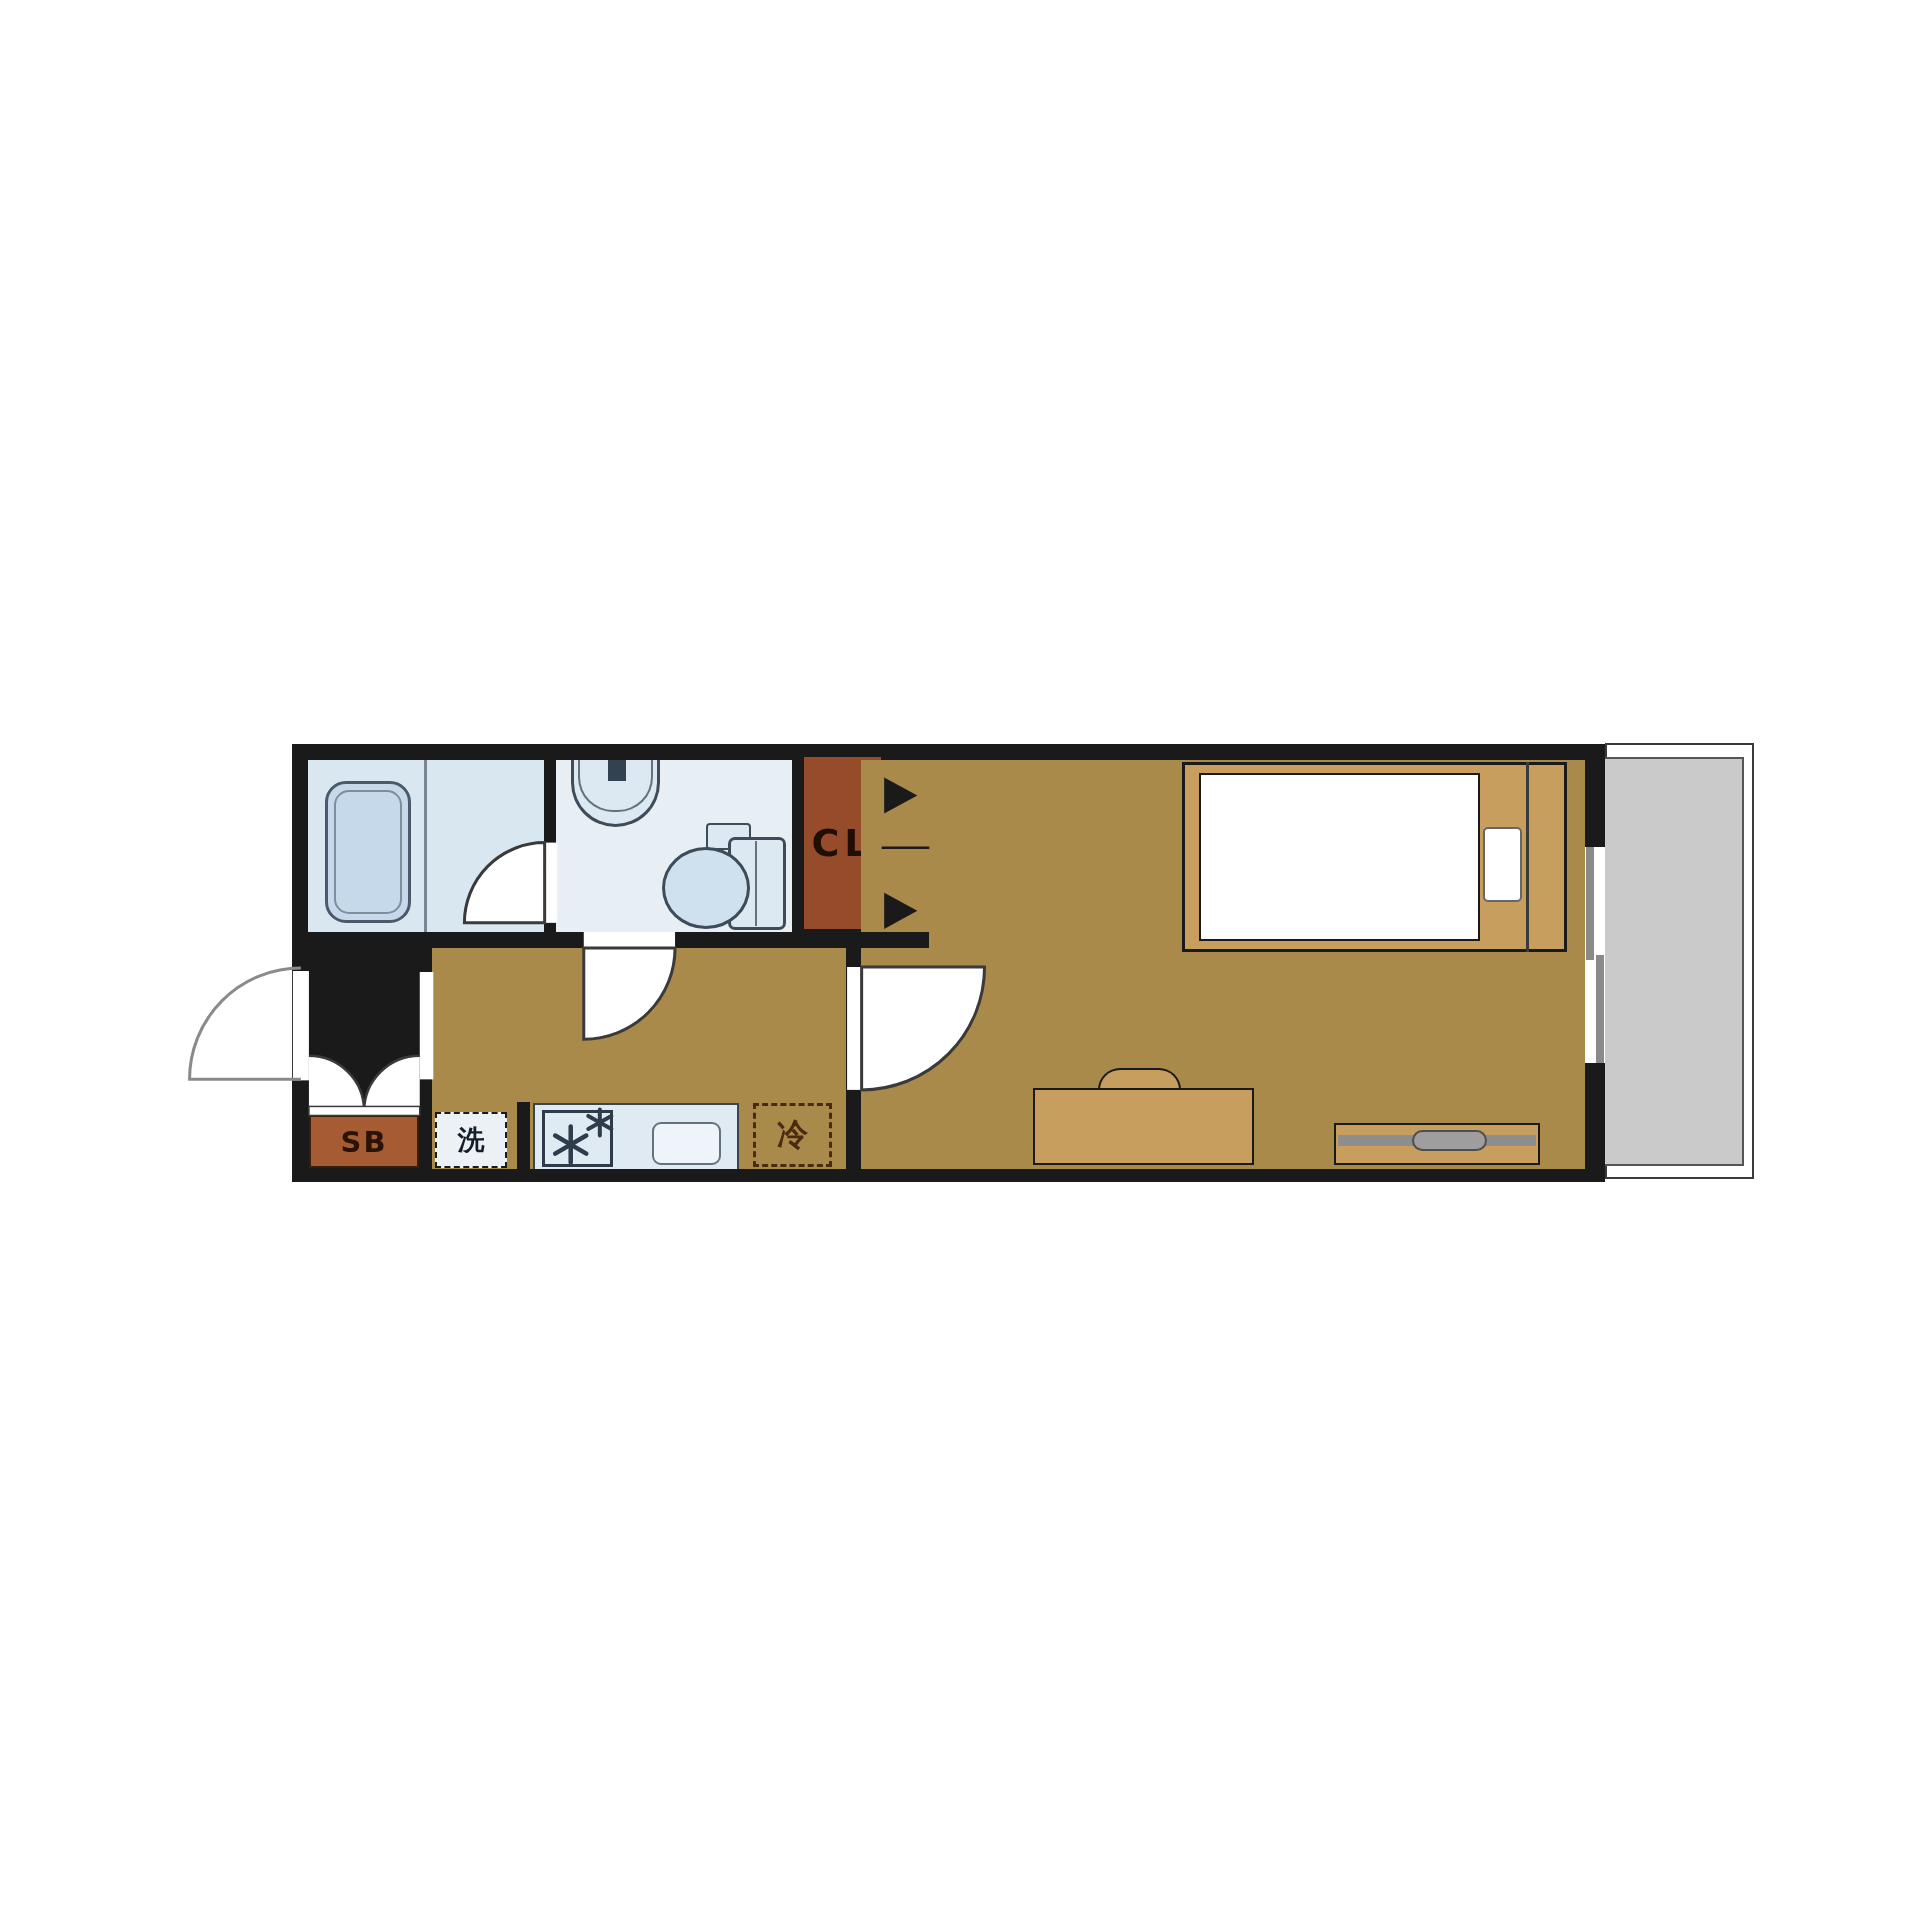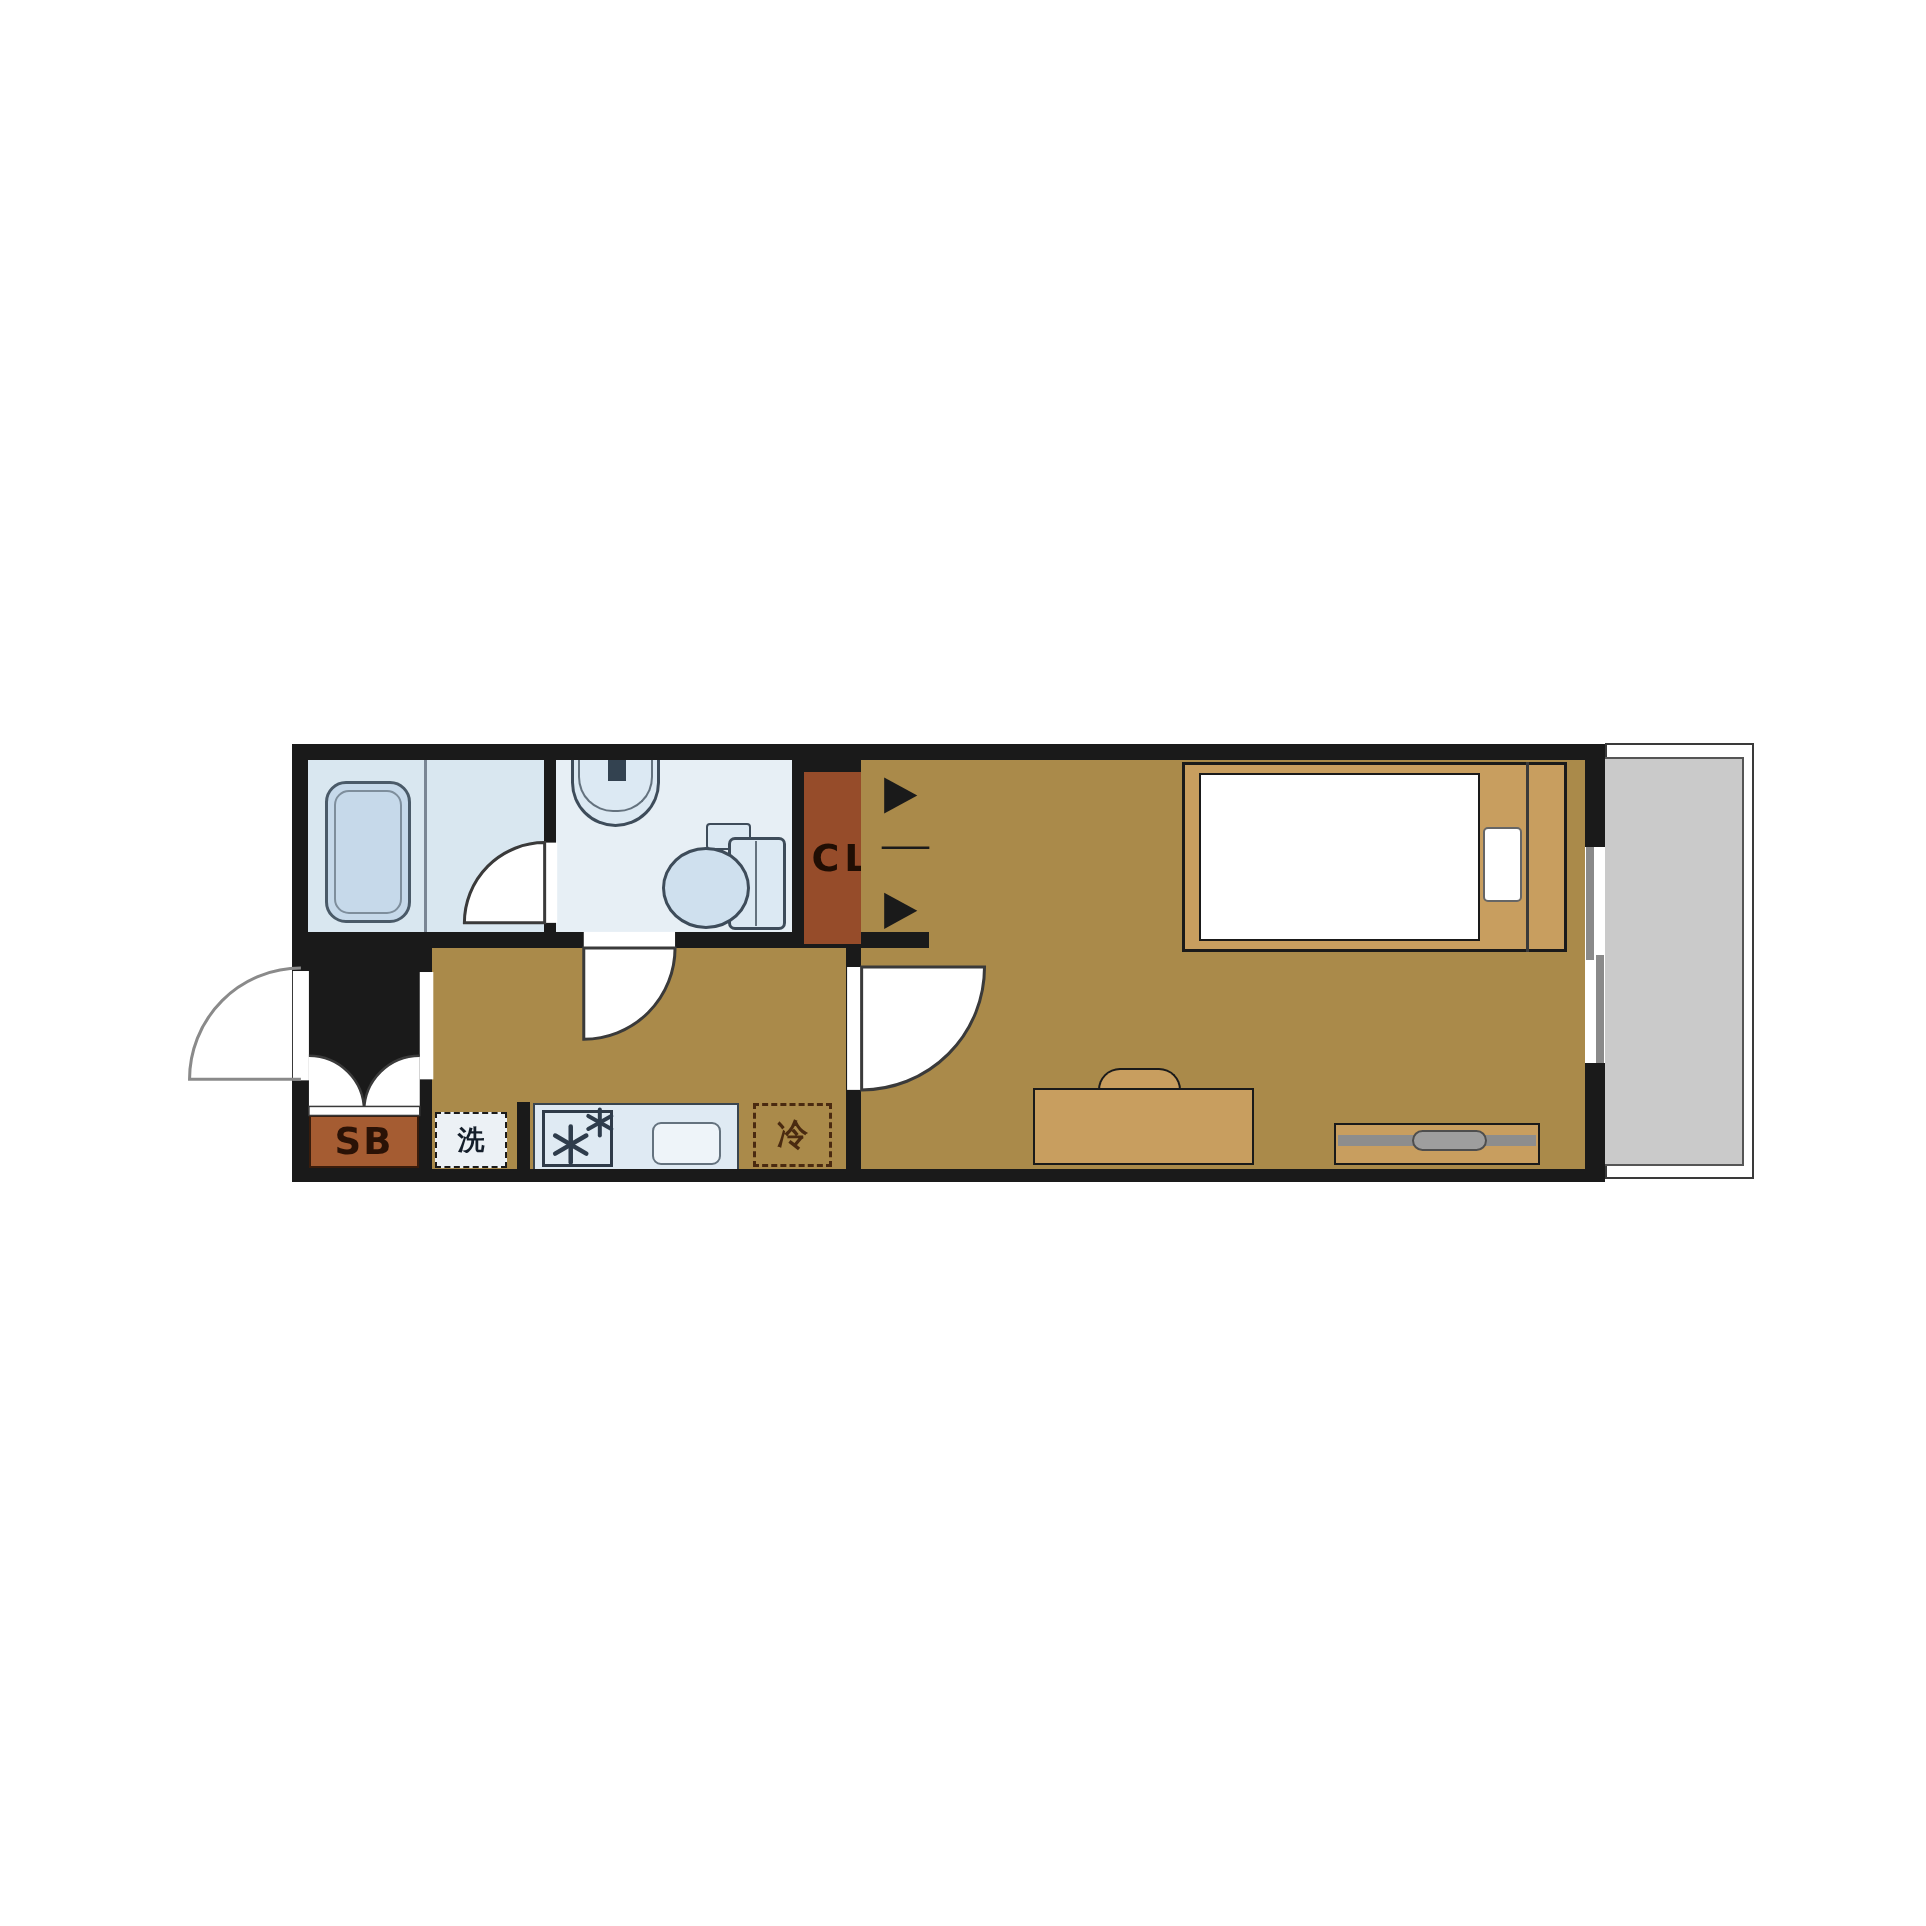--- a/index.html
+++ b/index.html
@@ -5,21 +5,21 @@
   html,body{margin:0;padding:0;background:#ffffff;}
   body{width:1926px;height:1926px;position:relative;font-family:"DejaVu Sans","Liberation Sans",sans-serif;}
   .abs{position:absolute;box-sizing:border-box;}
   
   #plan{left:292px;top:744px;width:1313px;height:438px;background:#1a1a1a;}
   .room-wet{background:#d9e7f0;}
   .room-wet2{background:#e7eff5;}
   .floor{background:#aa8a4a;}
   .label{display:flex;align-items:center;justify-content:center;font-weight:700;color:#1a1a1a;}
   .cl-label{font-size:38px;letter-spacing:5px;color:#200e04;}
-  .sb-label{font-size:37px;color:#2a1206;letter-spacing:2px;}
+  .sb-label{font-size:29px;color:#2a1206;letter-spacing:2px;}
   .genkan-label{font-size:30px;color:#1a1a1a;letter-spacing:1px;}
   .washer-label{font-size:27px;color:#141e2a;}
   .fridge-label{font-size:31px;color:#4a2a10;}
   .fixture{border:3px solid #3e4c5a;background:#dce9f3;}
   svg{position:absolute;pointer-events:none;}
 </style>
 </head>
 <body>
 
 <div id="plan" class="abs">
@@ -31,21 +31,21 @@
 
   <div class="abs room-wet2" style="left:264px;top:16px;width:236px;height:172px;"></div>
   <div class="abs" style="left:279px;top:16px;width:89px;height:67px;border:3px solid #3e4c5a;border-top:none;border-radius:0 0 45px 45px;background:#dce9f3;"></div>
   <div class="abs" style="left:286px;top:16px;width:75px;height:52px;border:2px solid #64727e;border-top:none;border-radius:0 0 35px 35px;"></div>
   <div class="abs" style="left:316px;top:16px;width:18px;height:21px;background:#334250;"></div>
   <div class="abs fixture" style="left:414px;top:79px;width:45px;height:27px;border-radius:4px;border-width:2.5px;"></div>
   <div class="abs fixture" style="left:436px;top:93px;width:58px;height:93px;border-radius:7px;"></div>
   <div class="abs" style="left:463px;top:97px;width:2px;height:85px;background:#64727e;"></div>
   <div class="abs" style="left:370px;top:103px;width:88px;height:82px;border:3px solid #3e4c5a;border-radius:50%;background:#cfe0ee;"></div>
 
-  <div class="abs label cl-label" style="left:512px;top:28px;width:77px;height:172px;background:#964c2a;align-items:center;">
+  <div class="abs label cl-label" style="left:512px;top:13px;width:77px;height:172px;background:#964c2a;align-items:center;">
       <span>CL</span>
     </div>
   <div class="abs" style="left:589px;top:16px;width:48px;height:172px;background:#ffffff;border:2.5px solid #1a1a1a;"></div>
 
   <div class="abs floor" style="left:569px;top:16px;width:724px;height:409px;"></div>
   <div class="abs" style="left:569px;top:188px;width:68px;height:16px;background:#1a1a1a;"></div>
 
 
   <div class="abs label sb-label" style="left:17px;top:371px;width:110px;height:53px;background:#a55c32;border:2.5px solid #3a1c0b;">
       <span>SB</span>

